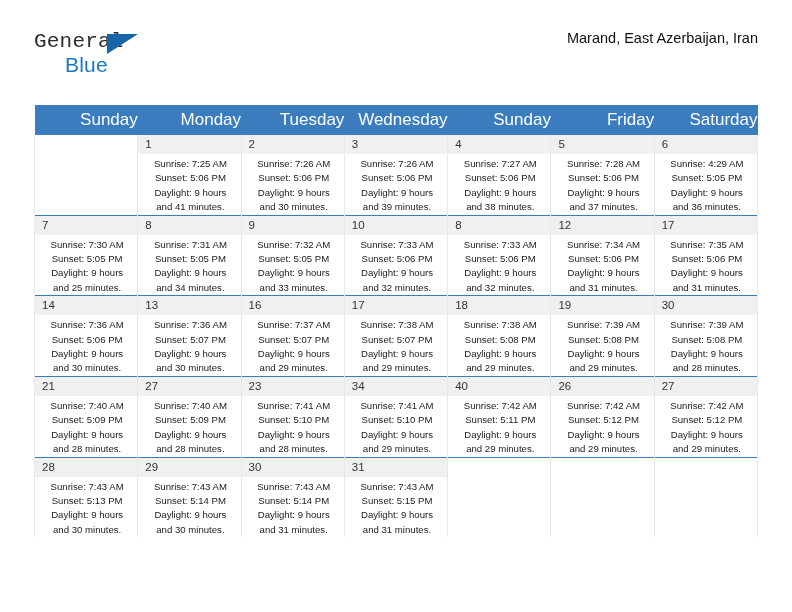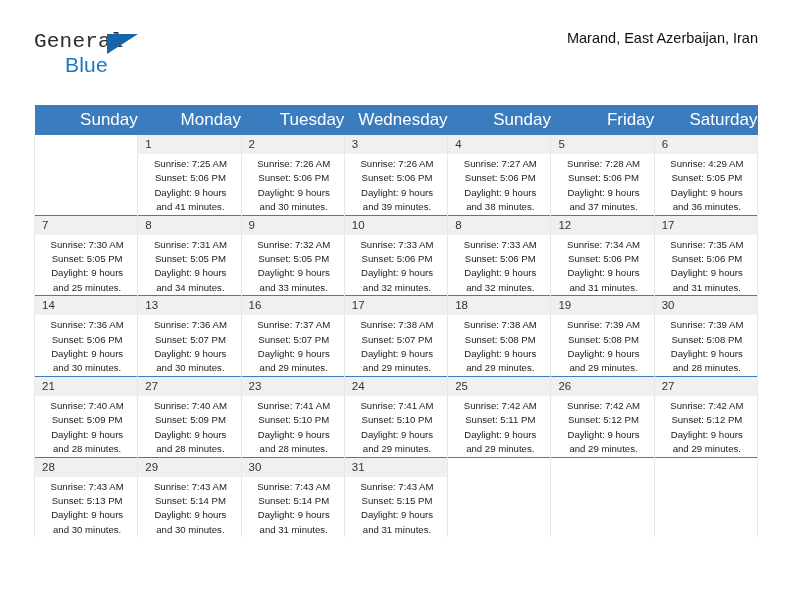--- a/index.html
+++ b/index.html
@@ -383,30 +383,30 @@
           <td class="">
             <span class="daynum">23</span>
             <div class="info">
               <div>Sunrise: 7:41 AM</div>
               <div>Sunset: 5:10 PM</div>
               <div>Daylight: 9 hours</div>
               <div>and 28 minutes.</div>
             </div>
           </td>
           <td class="">
-            <span class="daynum">24</span>
+            <span class="daynum">34</span>
             <div class="info">
               <div>Sunrise: 7:41 AM</div>
               <div>Sunset: 5:10 PM</div>
               <div>Daylight: 9 hours</div>
               <div>and 29 minutes.</div>
             </div>
           </td>
           <td class="">
-            <span class="daynum">25</span>
+            <span class="daynum">40</span>
             <div class="info">
               <div>Sunrise: 7:42 AM</div>
               <div>Sunset: 5:11 PM</div>
               <div>Daylight: 9 hours</div>
               <div>and 29 minutes.</div>
             </div>
           </td>
           <td class="">
             <span class="daynum">26</span>
             <div class="info">

